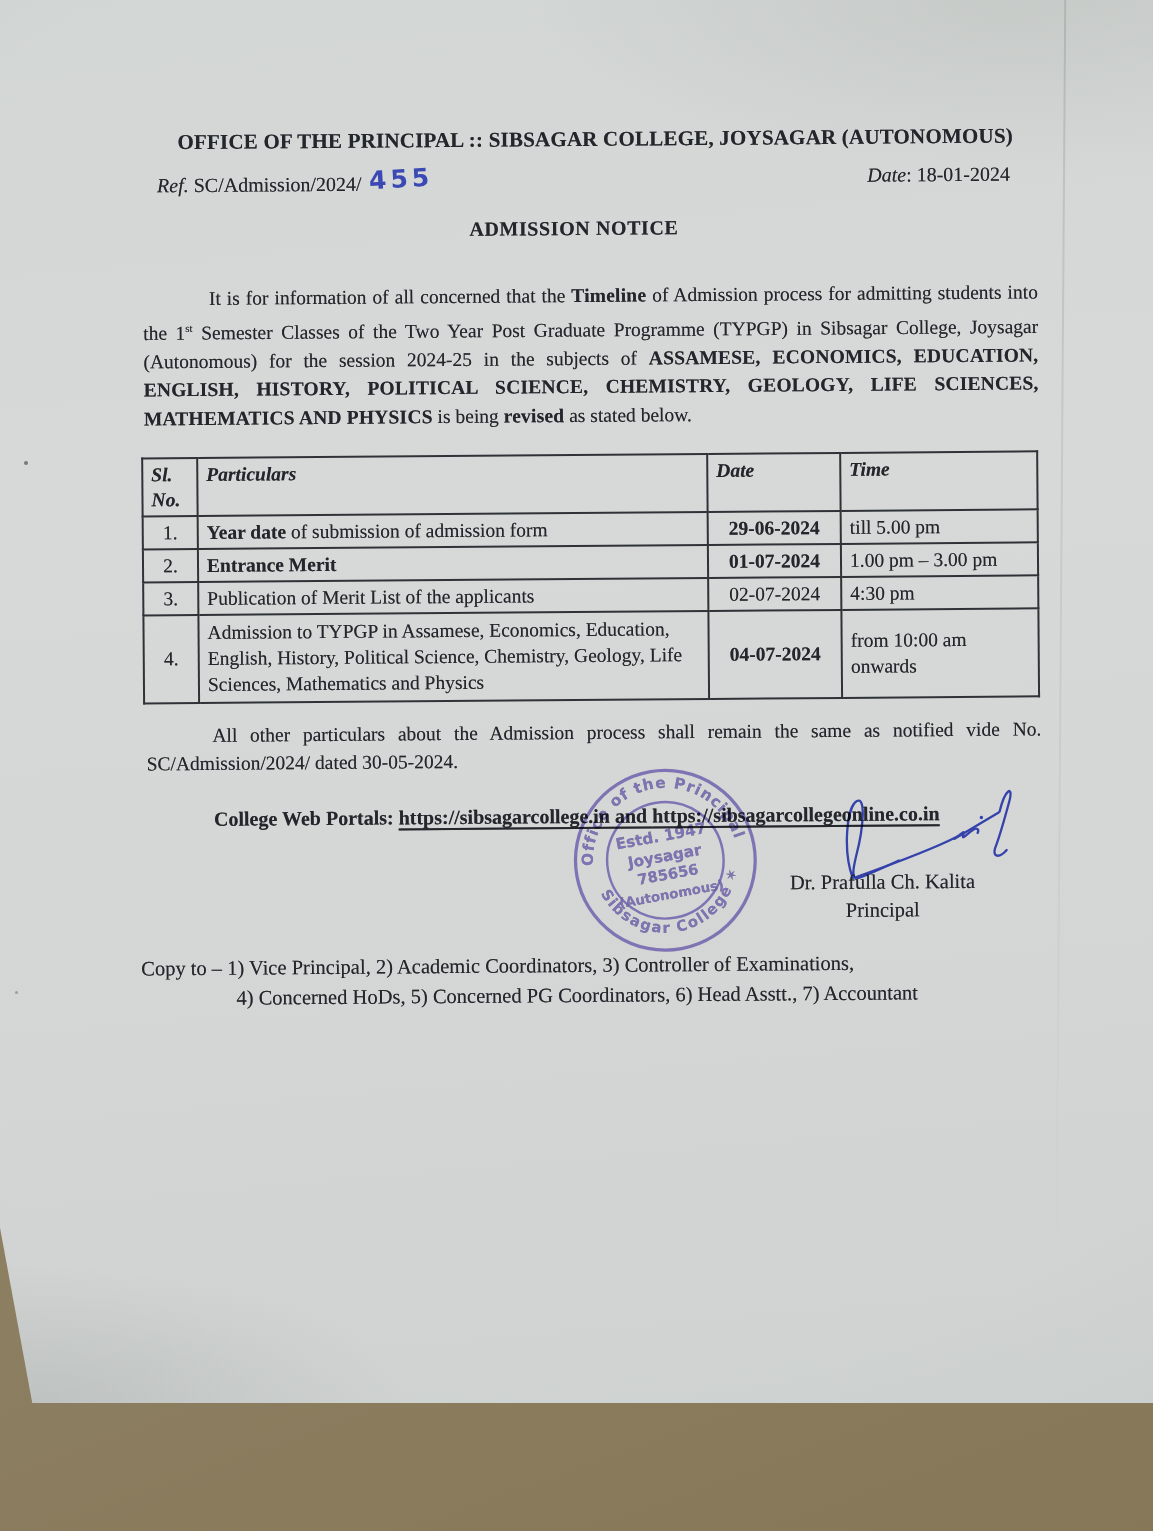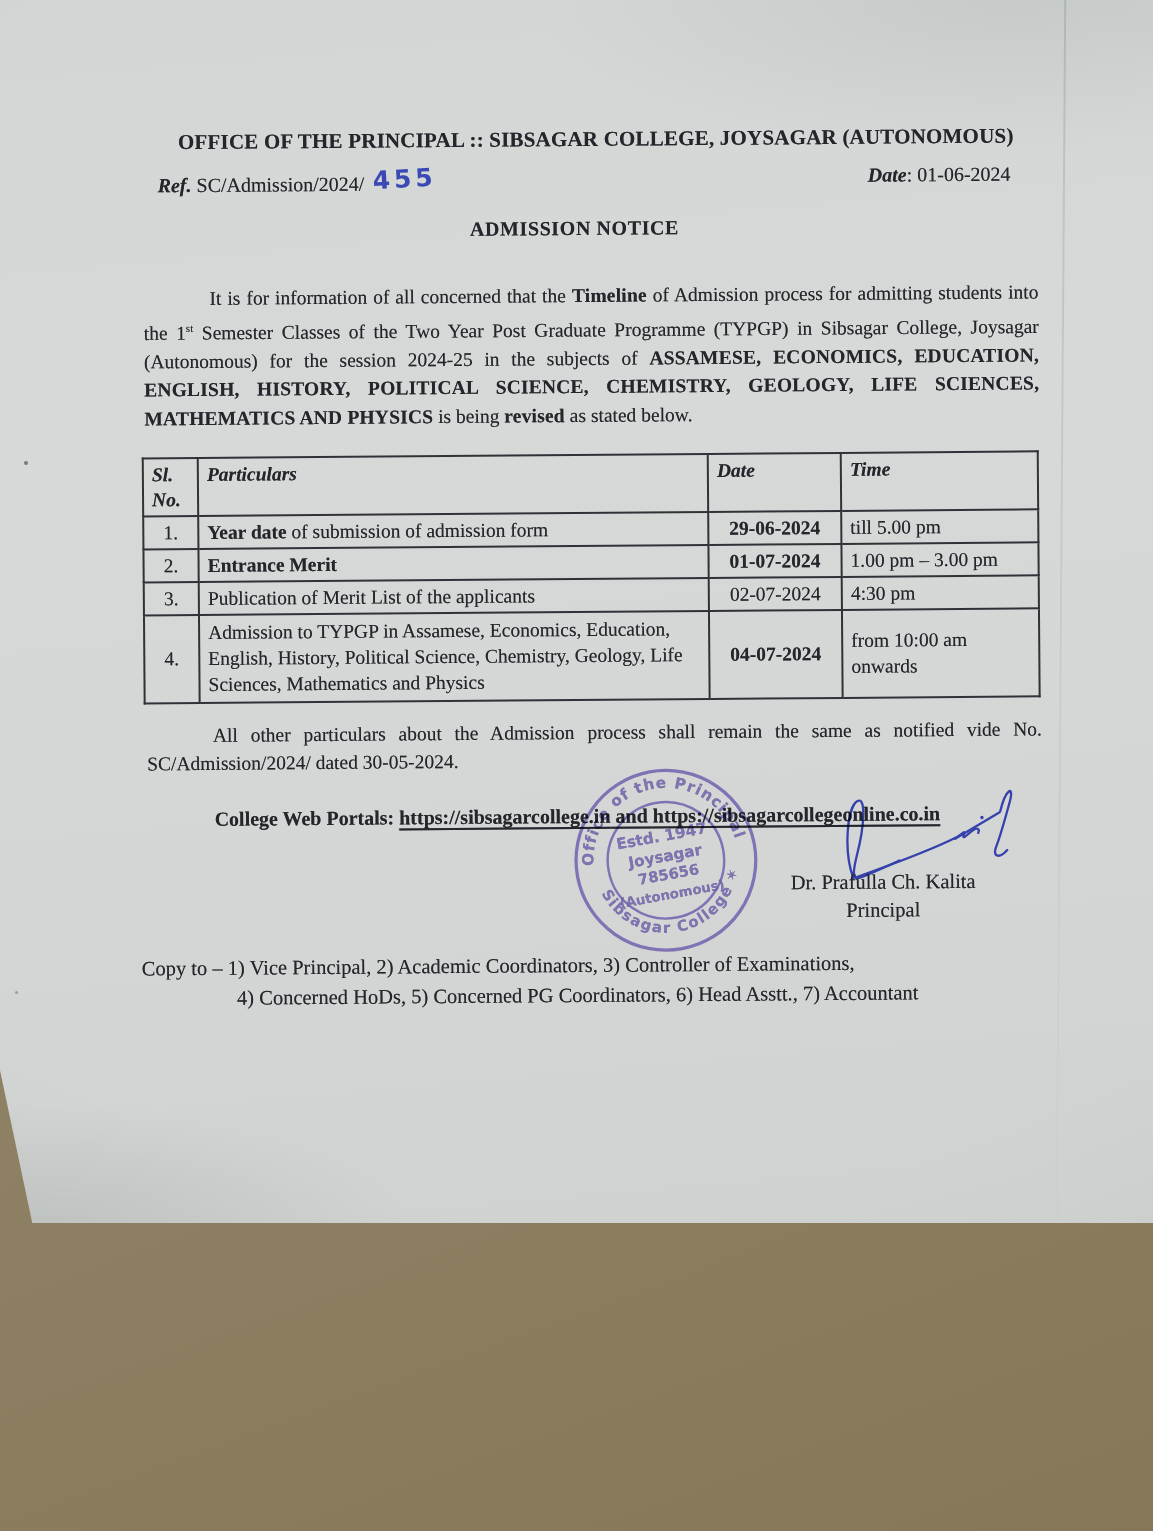--- a/index.html
+++ b/index.html
@@ -1,21 +1,21 @@
 <!DOCTYPE html>
 <html><head>
 <meta charset="utf-8">
 <style>
   html,body{margin:0;padding:0;}
   body{
     width:1153px;height:1531px;overflow:hidden;
     background:linear-gradient(160deg,#97876a 0%,#8f8164 55%,#857757 100%);
     font-family:"Liberation Serif","DejaVu Serif",serif;
   }
-  .scene{position:relative;width:1153px;height:1223px;}
+  .scene{position:relative;width:1153px;height:1403px;}
   .paper{
     position:absolute;inset:0;
     background:linear-gradient(175deg,#d2d6d4 0%,#d6d9d7 35%,#d3d6d5 70%,#ced2d1 100%);
     clip-path:polygon(0 0,100% 0,100% 100%,2.8% 100%,0 87.5%);
   }
   .paper::after{
     content:"";position:absolute;inset:0;pointer-events:none;
     background:
       radial-gradient(ellipse 60% 18% at 88% 0%,rgba(86,96,90,.10),transparent 70%),
       radial-gradient(ellipse 45% 14% at 4% 100%,rgba(86,96,86,.12),transparent 70%),
@@ -34,21 +34,21 @@
     position:absolute;inset:0;color:#23262b;
     transform:rotate(-.45deg);transform-origin:50% 40%;
     text-shadow:0 0 .5px rgba(35,38,43,.55);
   }
   .title{
     margin:126px 106px 0 150px;text-align:center;
     font-size:21px;font-weight:bold;letter-spacing:.2px;line-height:26px;
   }
   .refrow{display:flex;justify-content:space-between;align-items:flex-start;
     margin:14px 140px 0 160px;font-size:20px;}
-  .bi{font-weight:bold;font-style:italic;}
+  .bi{font-weight:normal;font-style:italic;}
   .handwrite{
     display:inline-block;font-family:"DejaVu Sans",sans-serif;
     color:#3a49b4;font-size:25px;font-weight:bold;letter-spacing:4px;
     transform:rotate(-3deg);margin-left:8px;position:relative;top:-3px;
     text-shadow:none;
   }
   .notice{margin:22px 0 0;text-align:center;font-size:20px;font-weight:bold;letter-spacing:.6px;}
   .intro{margin:42px 113px 0 145px;font-size:19.5px;line-height:28.5px;
     text-align:justify;text-indent:66px;}
   .intro b{letter-spacing:.2px;}
@@ -91,21 +91,21 @@
 
   <div class="content">
 
     <div class="title">OFFICE OF THE PRINCIPAL :: SIBSAGAR COLLEGE, JOYSAGAR (AUTONOMOUS)</div>
 
     <div class="refrow">
       <div>
         <span class="bi">Ref.</span><span> SC/Admission/2024/</span><span class="handwrite">455</span>
       </div>
       <div>
-        <span class="bi">Date</span><span>: 01-06-2024</span>
+        <span class="bi">Date</span><span>: 18-01-2024</span>
       </div>
     </div>
 
     <div class="notice">ADMISSION NOTICE</div>
 
     <p class="intro"><span>It is for information of all concerned that the </span><b>Timeline</b><span> of Admission process for admitting students into the 1</span><sup>st</sup><span> Semester Classes of the Two Year Post Graduate Programme (TYPGP) in Sibsagar College, Joysagar (Autonomous) for the session 2024-25 in the subjects of </span><b>ASSAMESE, ECONOMICS, EDUCATION, ENGLISH, HISTORY, POLITICAL SCIENCE, CHEMISTRY, GEOLOGY, LIFE SCIENCES, MATHEMATICS AND PHYSICS</b><span> is being </span><b>revised</b><span> as stated below.</span></p>
 
     <table>
       <colgroup>
           <col class="c-sl">

